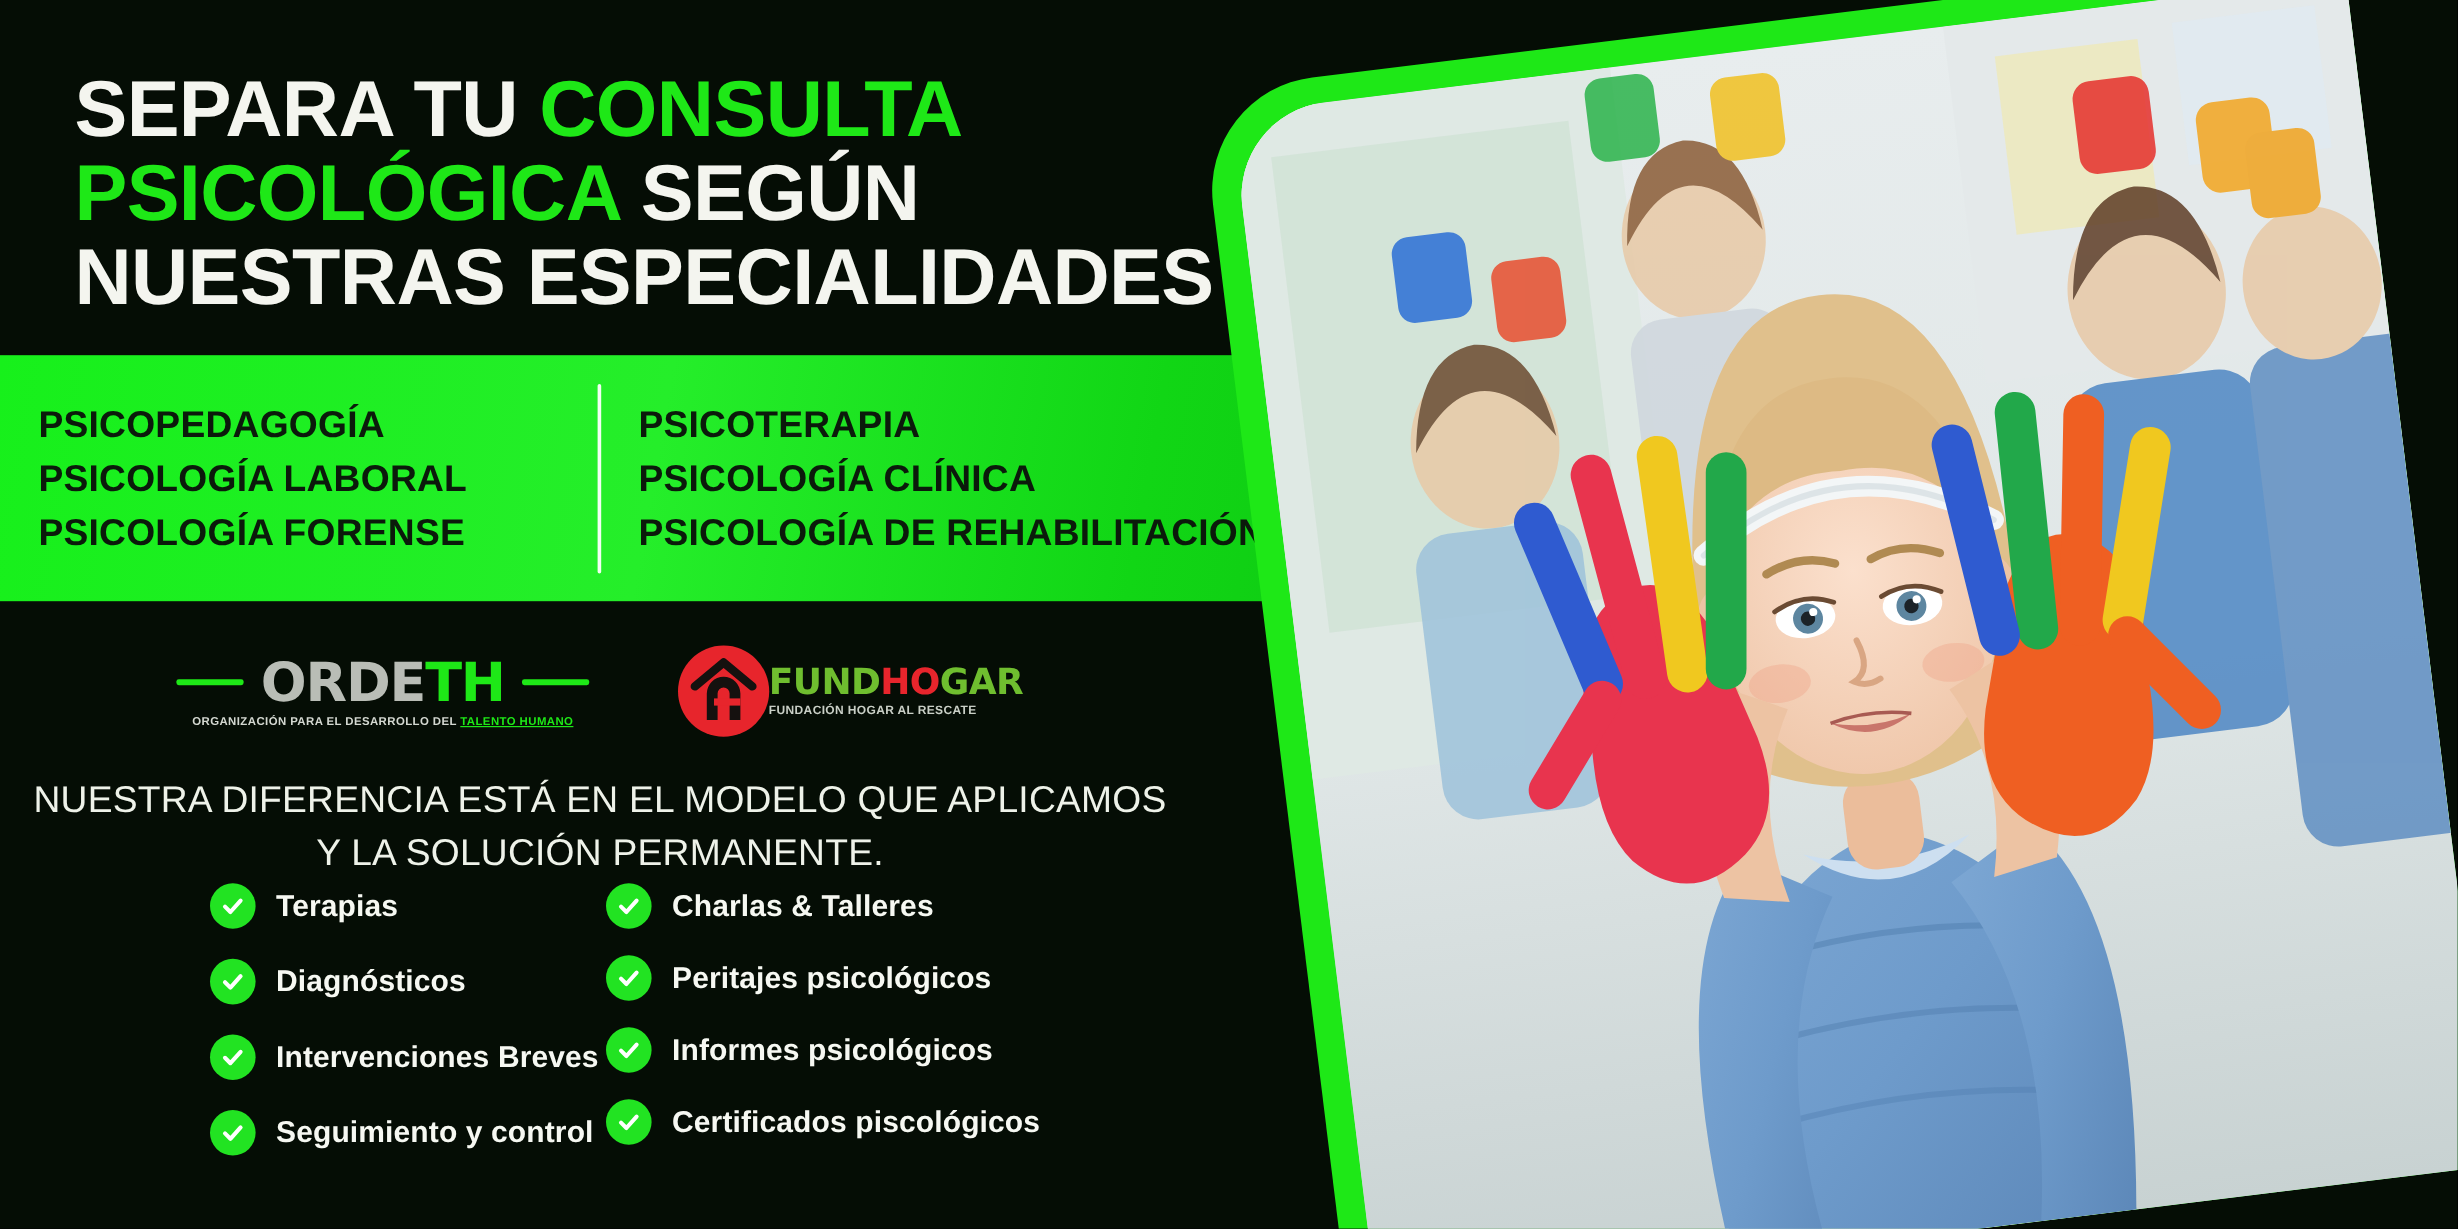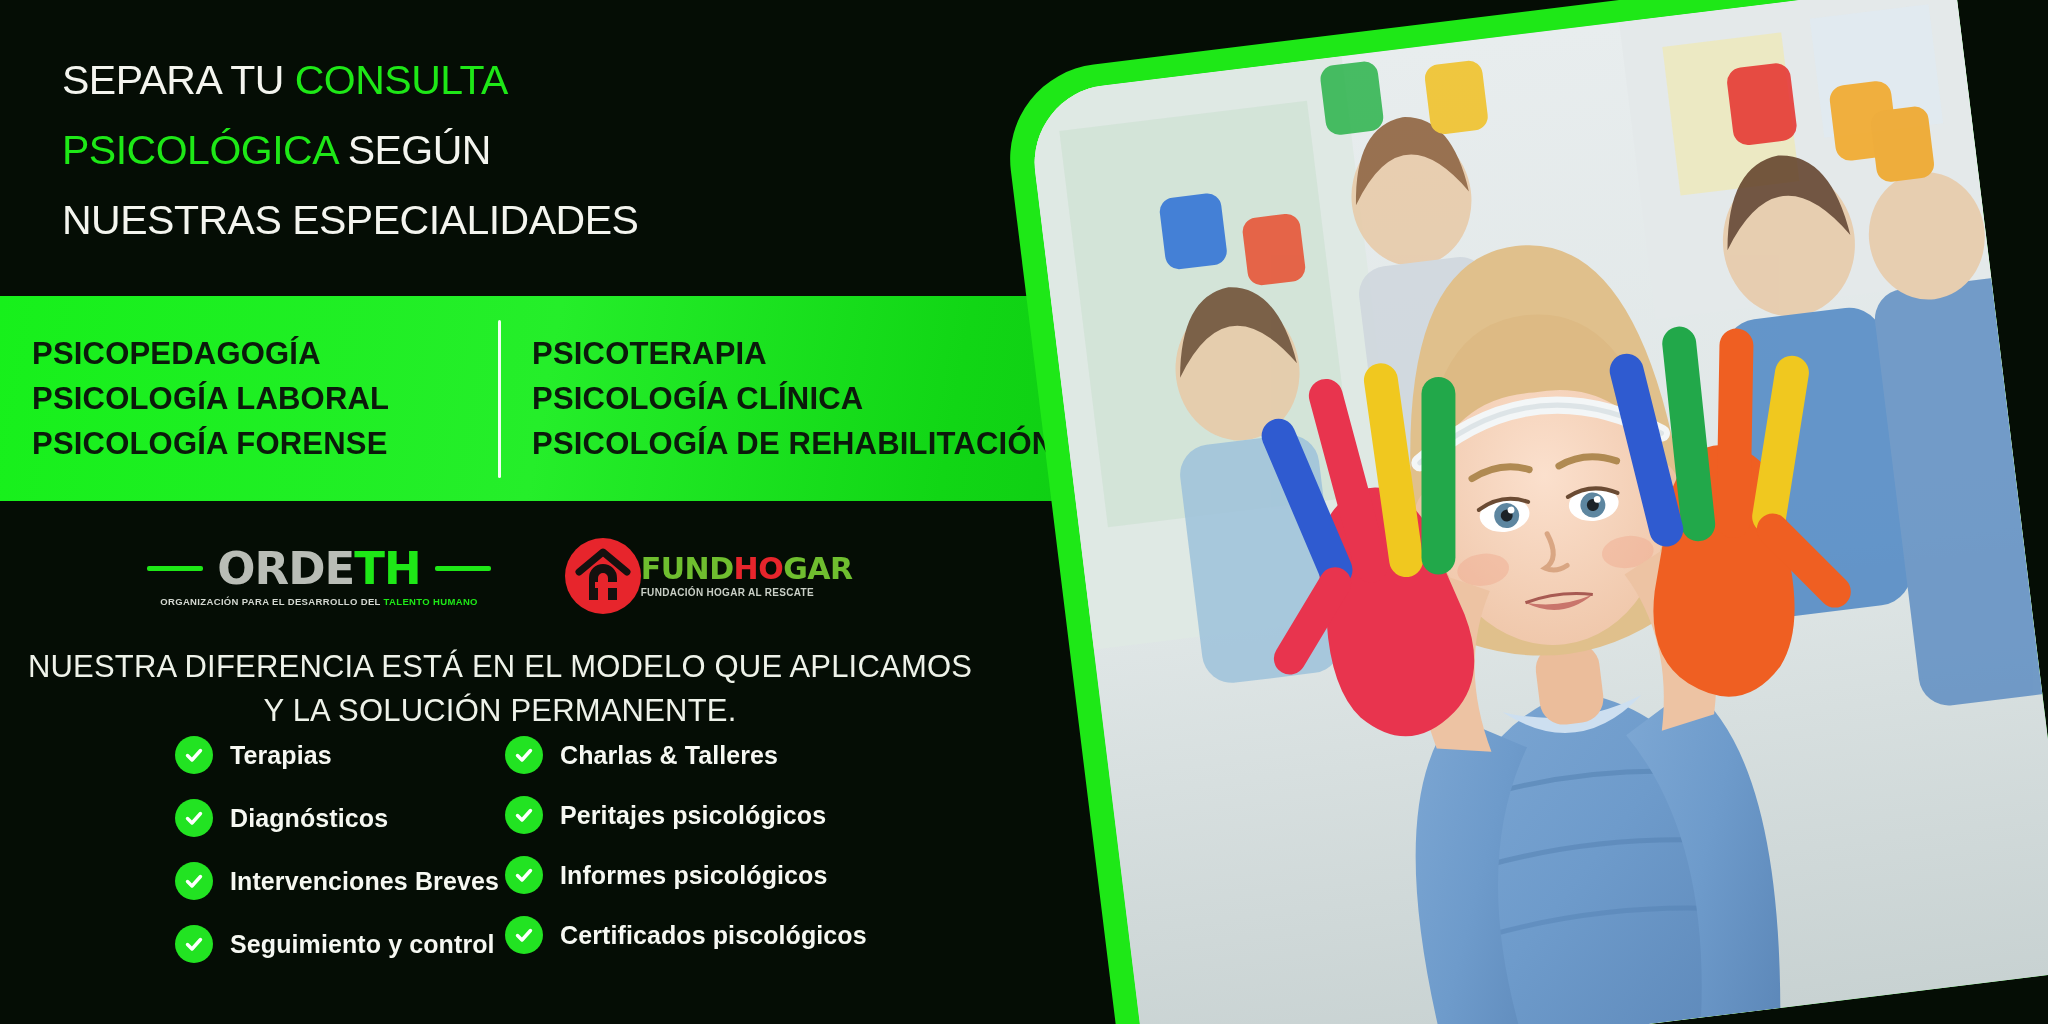--- a/index.html
+++ b/index.html
@@ -10,24 +10,24 @@
     overflow:hidden; position:relative;
   }
   #banner {
     position:absolute; inset:0;
     background:#050d05;
     overflow:hidden;
   }
 
   
   .headline {
-    position:absolute; left:62px; top:45px;
+    position:absolute; left:62px; top:55px;
     width:1010px;
-    font-weight:400;
-    font-size:41px;
+    font-weight:700;
+    font-size:66px;
     line-height:70px;
     letter-spacing:-0.5px;
     color:#f4f5ef;
     text-transform:uppercase;
     font-family:"Liberation Sans", sans-serif;
   }
   .headline .hl-green { color:#1ee817; }
   .headline .ln { display:block; white-space:nowrap; }
 
   
@@ -83,21 +83,21 @@
     color:#b9bdb6; line-height:1;
     font-family:"DejaVu Sans", sans-serif;
   }
   .ordeth-word .th { color:#1ee817; }
   .ordeth-tag {
     margin-top:5px;
     font-size:9.5px; font-weight:600;
     letter-spacing:0.35px;
     color:#d4d8d1; white-space:nowrap;
   }
-  .ordeth-tag .g { color:#1ee817; }
+  .ordeth-tag .g { color:#1ee817;text-decoration:underline; }
 
   
   .fundhogar { display:flex; align-items:center; }
   .fh-mark {
     width:76px; height:76px; border-radius:50%;
     background:#e7252c;
     position:relative; flex:none;
   }
   .fh-mark svg { position:absolute; inset:0; }
   .fh-text { display:flex; flex-direction:column; }

